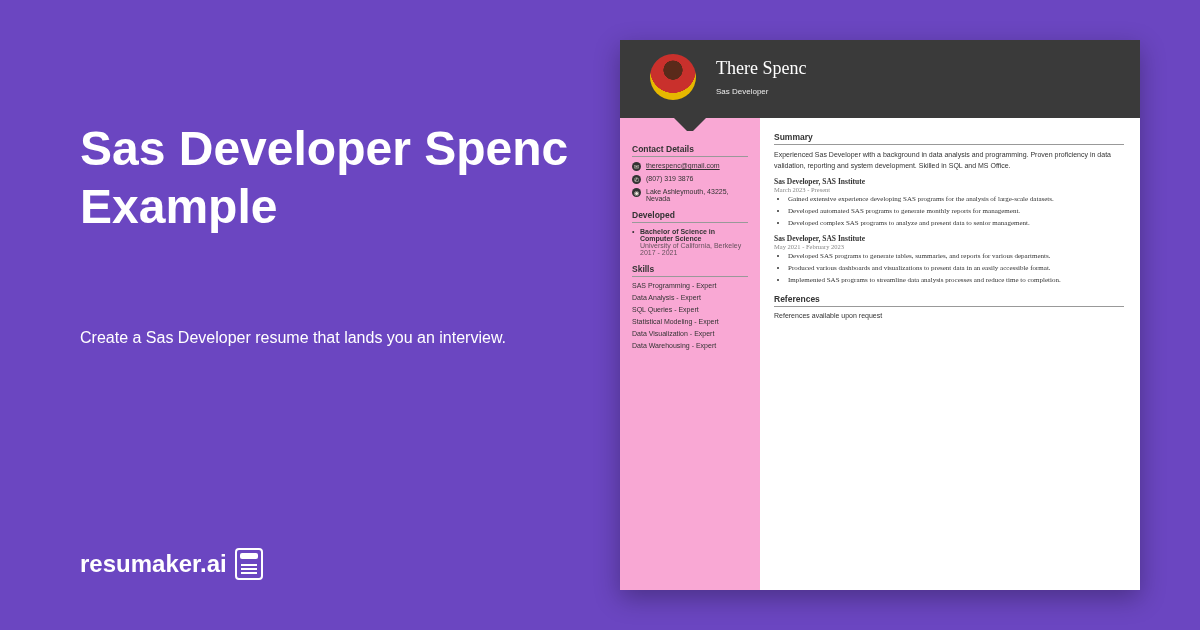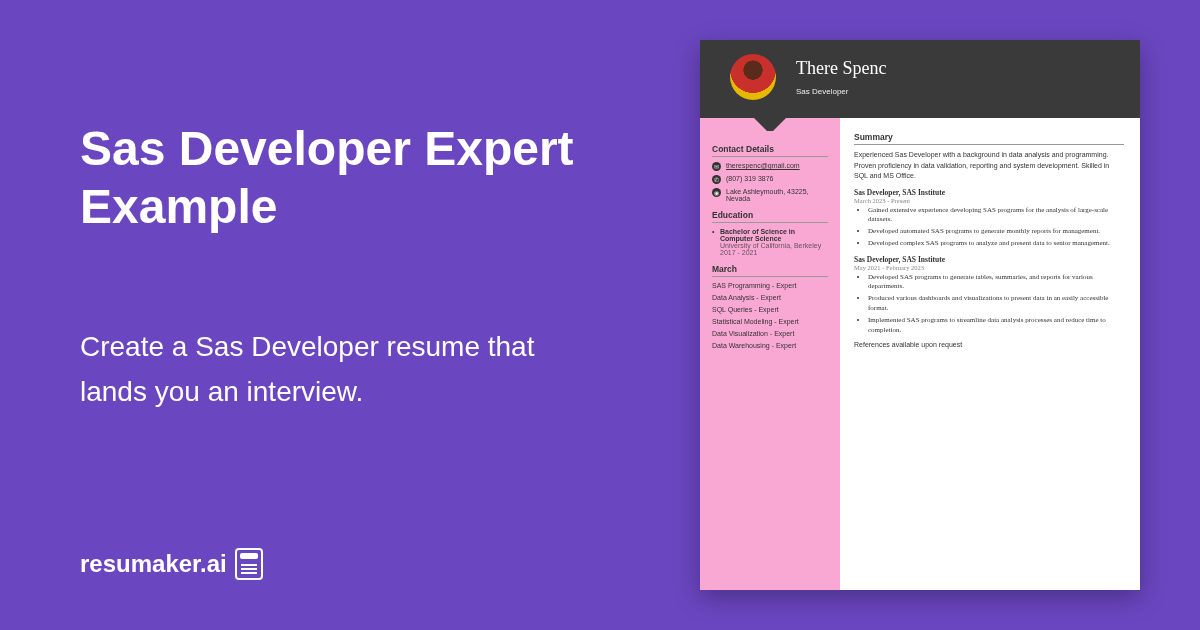--- a/index.html
+++ b/index.html
@@ -20,21 +20,21 @@
   justify-content: flex-start;
   position: relative;
 }
 .headline {
   font-size: 48px;
   font-weight: 600;
   line-height: 1.2;
   margin-bottom: 90px;
 }
 .subtext {
-  font-size: 28px;
+  font-size: 16px;
   font-weight: 300;
   line-height: 1.6;
 }
 .brand {
   position: absolute;
   bottom: 50px;
   left: 80px;
   display: flex;
   align-items: center;
   gap: 8px;
@@ -61,21 +61,21 @@
 }
 .brand-icon::after {
   content: "";
   position: absolute;
   bottom: 4px; left: 4px; right: 4px;
   height: 2px;
   background: white;
   box-shadow: 0 -4px white, 0 -8px white;
 }
 .resume-card {
-  width: 440px;
+  width: 520px;
   margin: 40px 60px 40px auto;
   background: white;
   box-shadow: 0 8px 24px rgba(0,0,0,0.3);
   display: flex;
   flex-direction: column;
   font-size: 8px;
   color: #333;
 }
 .resume-header {
   background: #3a3a3a;
@@ -167,21 +167,21 @@
 .job-title { font-size: 7.5px; font-weight: 600; }
 .job-dates { font-size: 6.5px; color: #888; margin-bottom: 2px; }
 .job-bullets { list-style: disc; padding-left: 14px; }
 .job-bullets li { font-size: 7px; line-height: 1.4; margin-bottom: 2px; }
 .ref-text { font-size: 7px; }
 </style>
 </head>
 <body>
 
 <div class="left-panel">
-  <h1 class="headline">Sas Developer Expert Example</h1>
+  <h1 class="headline">Sas Developer Spenc Example</h1>
   <p class="subtext">Create a Sas Developer resume that lands you an interview.</p>
   <div class="brand">
     <span class="brand-text">resumaker.ai</span>
     <span class="brand-icon"></span>
   </div>
 </div>
 
 <div class="resume-card">
   <div class="resume-header">
     <div class="avatar"></div>
@@ -200,28 +200,28 @@
       </div>
       <div class="contact-item">
         <span class="contact-icon">✆</span>
         <span>(807) 319 3876</span>
       </div>
       <div class="contact-item">
         <span class="contact-icon">◉</span>
         <span>Lake Ashleymouth, 43225, Nevada</span>
       </div>
 
-      <div class="sec-title">Education</div>
+      <div class="sec-title">Developed</div>
       <div class="edu-item">
         <div class="edu-degree">Bachelor of Science in Computer Science</div>
         <div class="edu-school">University of California, Berkeley</div>
         <div class="edu-dates">2017 - 2021</div>
       </div>
 
-      <div class="sec-title">March</div>
+      <div class="sec-title">Skills</div>
       <div class="skill-item">SAS Programming - Expert</div>
       <div class="skill-item">Data Analysis - Expert</div>
       <div class="skill-item">SQL Queries - Expert</div>
       <div class="skill-item">Statistical Modeling - Expert</div>
       <div class="skill-item">Data Visualization - Expert</div>
       <div class="skill-item">Data Warehousing - Expert</div>
     </div>
 
     <div class="resume-right">
       <div class="sec-title">Summary</div>
@@ -241,16 +241,17 @@
       <div class="job">
         <div class="job-title">Sas Developer, SAS Institute</div>
         <div class="job-dates">May 2021 - February 2023</div>
         <ul class="job-bullets">
           <li>Developed SAS programs to generate tables, summaries, and reports for various departments.</li>
           <li>Produced various dashboards and visualizations to present data in an easily accessible format.</li>
           <li>Implemented SAS programs to streamline data analysis processes and reduce time to completion.</li>
         </ul>
       </div>
 
+      <div class="sec-title">References</div>
       <div class="ref-text">References available upon request</div>
     </div>
   </div>
 </div>
 
 </body></html>

